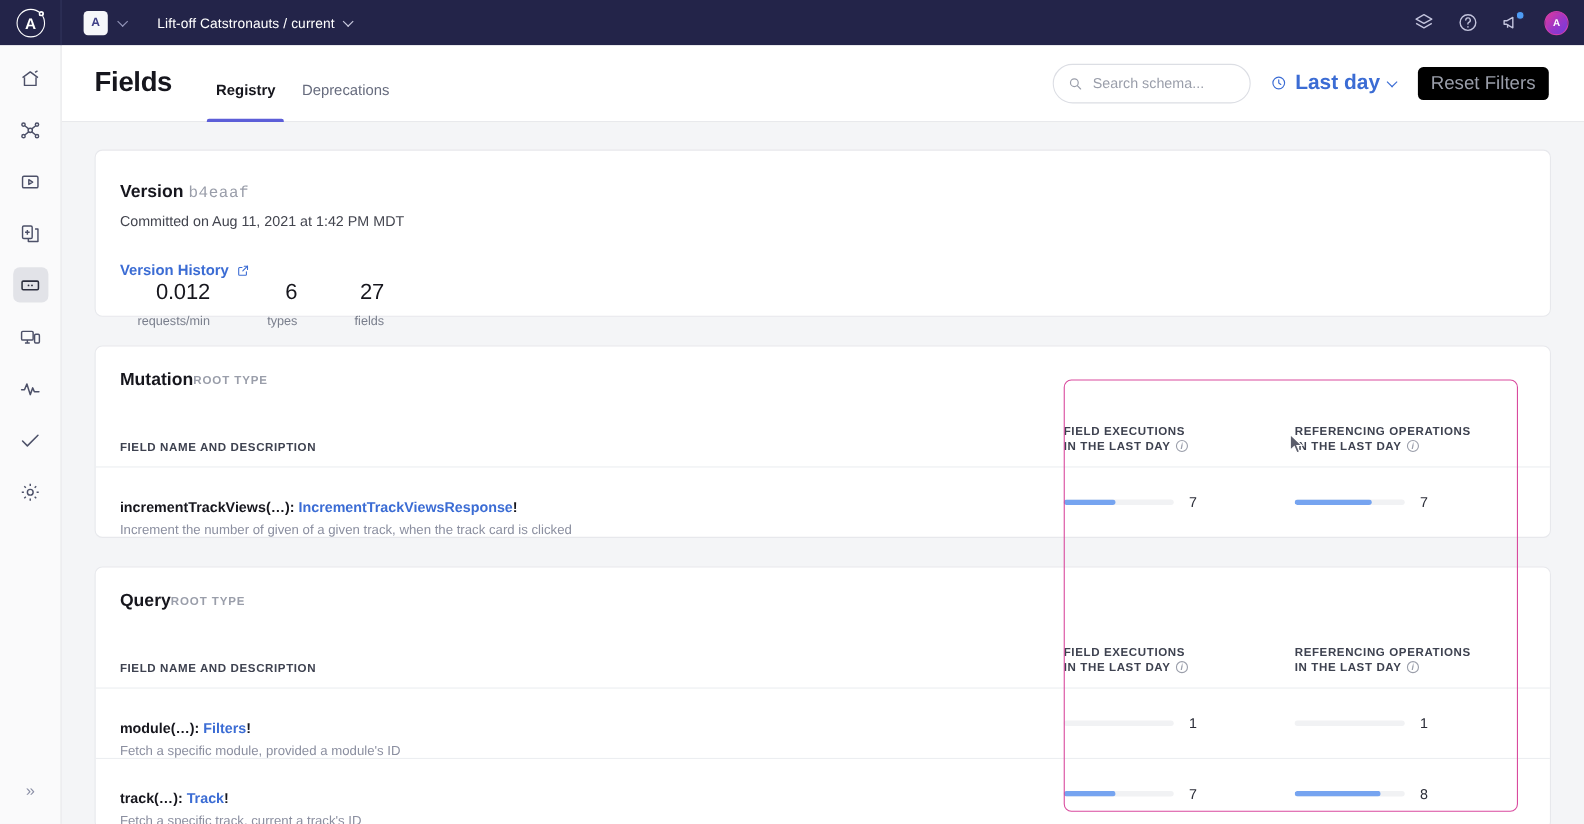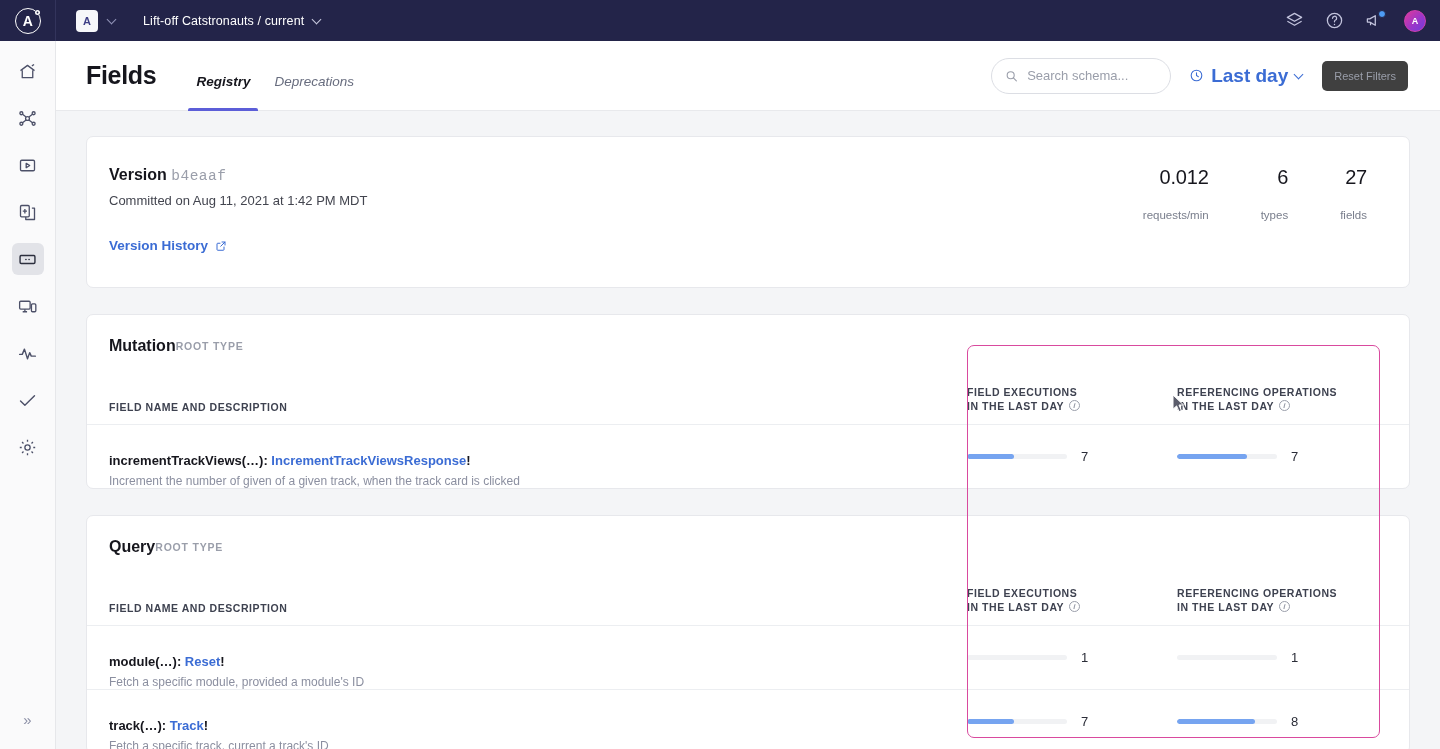--- a/index.html
+++ b/index.html
@@ -95,21 +95,21 @@
   .page-header {
     position: absolute; top: 41px; left: 56px; width: 1384px; height: 70px;
     background: #ffffff; border-bottom: 1px solid #e8e9ec;
     display: flex; align-items: center;
     z-index: 10;
   }
   .page-title {
     margin-left: 30px; font-size: 25px; font-weight: 700; color: #16161d;
     letter-spacing: -0.3px;
   }
-  .tabs { display: flex; align-items: flex-end; height: 70px; margin-left: 32px; gap: 8px; font-style: italic; }
+  .tabs { display: flex; align-items: flex-end; height: 70px; margin-left: 32px; gap: 8px; }
   .tab {
     font-size: 13.5px; color: #676c7e; padding: 0 8px 22px 8px;
     cursor: pointer; position: relative; line-height: 1;
     display:flex; align-items:flex-end; height:100%;
   }
   .tab.active { color: #16161d; font-weight: 700; }
   .tab.active::after {
     content:""; position:absolute; left:0; right:0; bottom:0; height:3px;
     background: #5c5ed8; border-radius: 2px 2px 0 0;
   }
@@ -123,50 +123,50 @@
     border: none; outline: none; font-size: 13px; color: #2b2d38;
     font-family: "Liberation Sans", sans-serif; width: 130px; background: transparent;
   }
   .search-box input::placeholder { color: #9a9eaa; }
   .range-pick {
     display:flex; align-items:center; gap:7px; color:#3b6cd4;
     font-size:19px; font-weight:700; cursor:pointer;
   }
   .range-pick .chev { color:#3b6cd4; }
   .reset-btn {
-    height: 30px; padding: 0 12px; border-radius: 5px; background:#404040;
-    color:#9a9eaa; font-size:11px; display:flex; align-items:center;
+    height: 30px; padding: 0 12px; border-radius: 5px; background:#000000;
+    color:#9a9eaa; font-size:17px; display:flex; align-items:center;
     border:none; cursor:pointer; font-family:"Liberation Sans", sans-serif;
   }
 
   
   .content {
     position: absolute; top: 111px; left: 56px; width: 1384px; height: 638px;
     background: #f4f5f7; overflow: hidden; padding: 25px 30px 0 30px;
   }
   .card {
     background:#fff; border:1px solid #e7e8ec; border-radius: 7px;
     margin-bottom: 26px; position: relative;
   }
 
   
   .version-card { padding: 29px 0 0 0; height: 152px; }
-  .version-inner { display:flex; padding: 0 22px; }
+  .version-inner { display:flex; padding: 0 22px; flex-direction: column; }
   .v-left { flex: 1; }
   .v-title { font-size: 16px; color:#16161d; font-weight:700; }
   .v-hash { color:#9a9eaa; font-weight:400; font-family:"Liberation Mono", monospace; font-size:14.5px; letter-spacing:0.5px;}
   .v-sub { font-size: 13px; color:#43454f; margin-top: 9px; }
   .v-link {
     display:inline-flex; align-items:center; gap:7px;
     color:#3b6cd4; font-size:13.5px; font-weight:700; margin-top: 30px; cursor:pointer;
   }
   .v-stats { display:flex; gap:36px; align-items:flex-start; padding-right: 20px; }
   .stat { text-align:right; }
   .stat-num { font-size: 20px; color:#16161d; letter-spacing:-0.2px; }
-  .stat-label { font-size: 11.5px; color:#797e8c; margin-top: 20px; padding-left: 16px; }
+  .stat-label { font-size: 11.5px; color:#797e8c; margin-top: 8px; padding-left: 16px; }
 
   
   .type-head { padding: 22px 22px 0 22px; display:flex; align-items:center; gap:0; }
   .type-name { font-size:16px; font-weight:700; color:#16161d;}
   .type-kind { font-size:10.5px; color:#9a9eaa; letter-spacing:0.8px; font-weight:600;}
 
   .tbl { width: 100%; }
   .thead {
     display:flex; align-items:flex-end; height: 46px;
     border-bottom: 1px solid #eceef1;
@@ -444,21 +444,21 @@
               <span>IN THE LAST DAY</span>
               <span class="info-i">i</span>
             </div>
           </div>
         </div>
 
         <div class="trow">
           <div class="cell-field">
             <div class="f-sig">
               <span>module(…):</span>
-              <span class="ret">Reset</span><span class="bang">!</span>
+              <span class="ret">Filters</span><span class="bang">!</span>
             </div>
             <div class="f-desc">Fetch a specific module, provided a module's ID</div>
           </div>
           <div class="cell-metric">
             <div class="bar">
                 <i style="width:0%"></i>
               </div>
             <div class="mval">1</div>
           </div>
           <div class="cell-metric">

